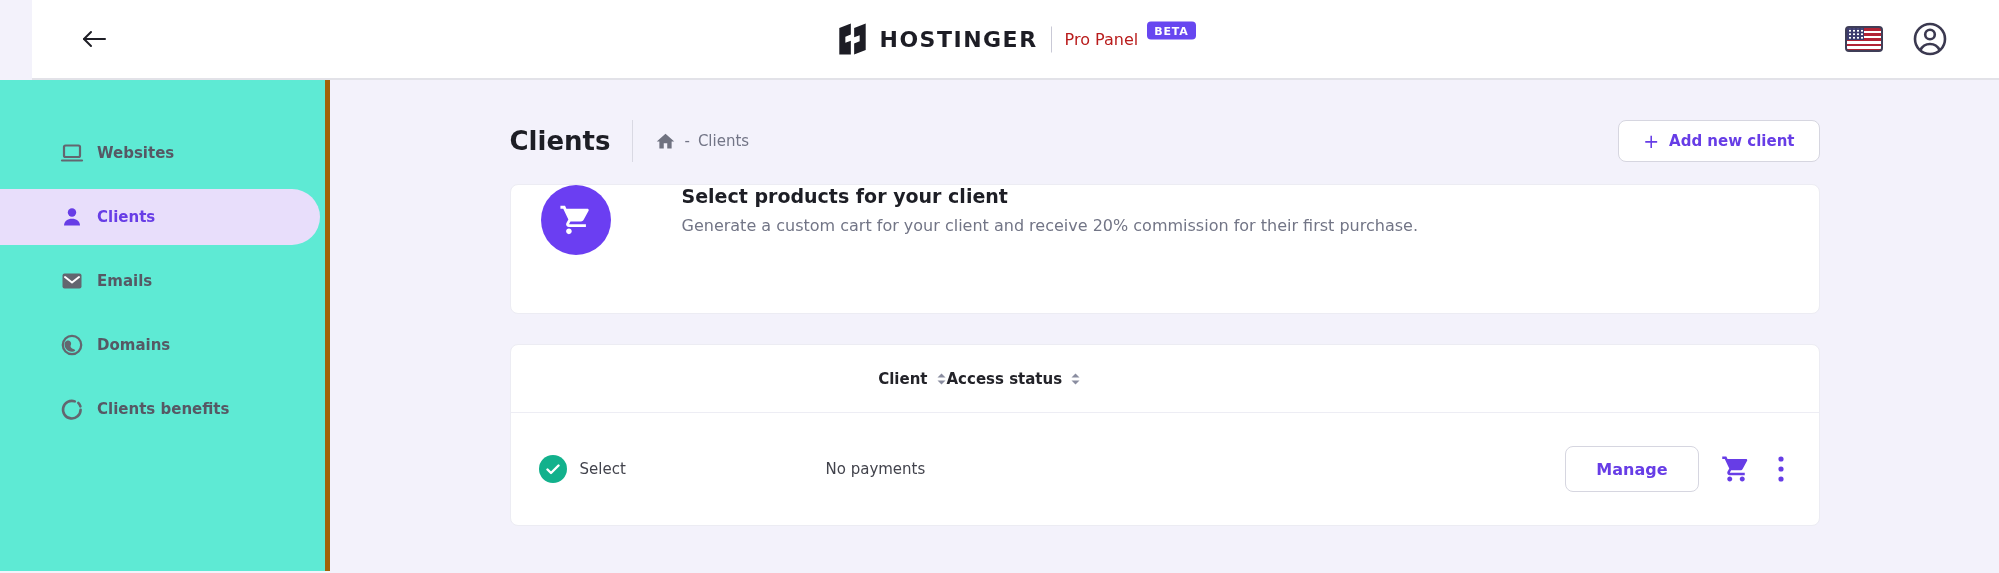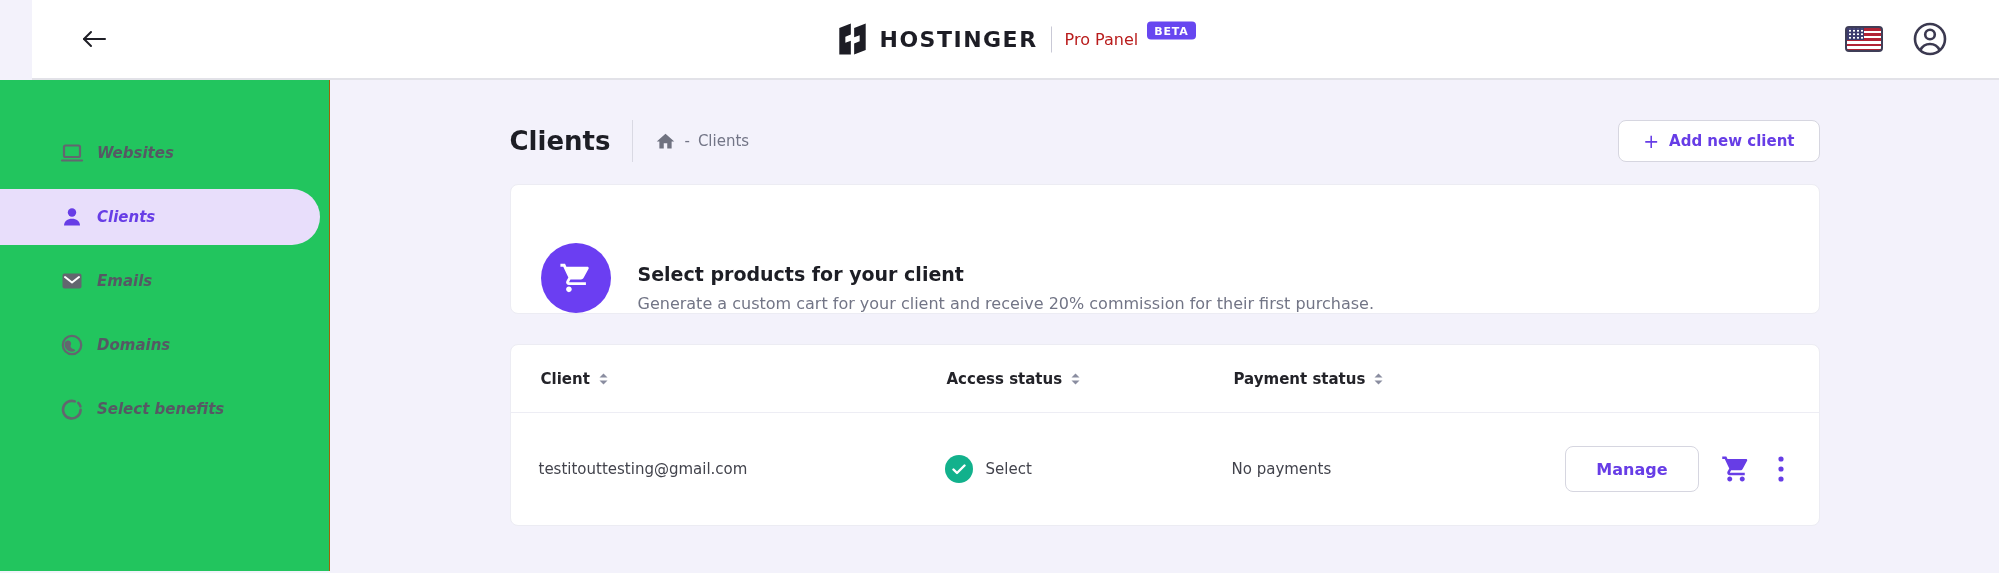--- a/index.html
+++ b/index.html
@@ -37,22 +37,22 @@
   .flag::after {
     content:""; position:absolute; left:0; top:0; width:17px; height:12px;
     background-color:#3c3b6e;
     background-image:radial-gradient(circle,#ffffff 0.9px,transparent 1.1px);
     background-size:4px 3.5px; background-position:1px 1px;
   }
   .avatar-btn { width:38px; height:38px; background:none; border:none; cursor:pointer; padding:0; }
   
   .layout { display:flex; height:491px; }
   .sidebar {
-    width:330px; background:#22c55e; border-right:1px solid #a16207;
-    padding-top:45px; flex-shrink:0;font-style:italic;
+    width:330px; background:#5eead4; border-right:5px solid #a16207;
+    padding-top:45px; flex-shrink:0;
   }
   .side-item {
     width:320px; height:56px; margin-bottom:8px;
     display:flex; align-items:center; padding-left:60px;
     font-size:15px; font-weight:600; color:#565864; cursor:pointer;
   }
   .side-item .s-icon { width:24px; height:24px; margin-right:13px; flex-shrink:0; }
   .side-item.active {
     background:#e8defb; color:#673de6; border-radius:0 28px 28px 0;
   }
@@ -70,36 +70,36 @@
     font-family:"DejaVu Sans","Liberation Sans",sans-serif;
   }
   .add-client-btn {
     margin-left:auto; height:42px; padding:0 24px; font-size:15px;
     display:flex; align-items:center; gap:10px;
   }
   .add-client-btn .plus { font-size:19px; font-weight:400; }
   .card {
     background:#fff; border:1px solid #ececf3; border-radius:8px;
   }
-  .promo-card { height:130px; display:flex; align-items:flex-end; padding:0 30px; }
+  .promo-card { height:130px; display:flex; align-items:flex-start; padding:0 30px;gap:44px; }
   .promo-icon-wrap {
     width:70px; height:70px; border-radius:50%; background:#6b3ef2;
     display:flex; align-items:center; justify-content:center; flex-shrink:0;
   }
   .promo-text { margin-left:27px; }
   .promo-title { font-size:19px; font-weight:700; color:#1d1e25; margin-bottom:9px; }
   .promo-desc { font-size:16px; color:#727586; }
   
   .table-card { margin-top:30px; }
   .t-head {
     height:68px; display:flex; align-items:center; padding:0 30px;
     border-bottom:1px solid #ededf4;
   }
   .t-row { height:112px; display:flex; align-items:center; padding:0 28px; }
-  .col-client { width:406px; }
+  .col-client { width:406px;justify-content:flex-end; }
   .col-access { width:287px; display:flex; align-items:center; }
   .col-payment { flex:1; }
   .t-head .col-client, .t-head .col-access, .t-head .col-payment {
     font-size:15px; font-weight:700; color:#232329; display:flex; align-items:center;
   }
   .sort-icon { margin-left:8px; cursor:pointer; display:inline-flex; }
   .cell-text { font-size:15px; color:#42434c; }
   .check-circle {
     width:28px; height:28px; border-radius:50%; background:#12b18c;
     display:flex; align-items:center; justify-content:center; margin-right:13px; flex-shrink:0;
@@ -193,21 +193,21 @@
       <span>Domains</span>
     </div>
 
     <div class="side-item">
       <span class="s-icon">
         <svg width="24" height="24" viewBox="0 0 24 24" fill="none" stroke="#63666f" stroke-width="2.6" stroke-linecap="round">
           <path d="M14.8 4.4 A8.8 8.8 0 1 0 20.6 12.8"></path>
           <path d="M18.3 5.9 A8.8 8.8 0 0 1 20.4 9.3"></path>
         </svg>
       </span>
-      <span>Select benefits</span>
+      <span>Clients benefits</span>
     </div>
 
   </div>
 
   <div class="main">
     <div class="content">
 
       <div class="title-row">
         <span class="page-title">Clients</span>
         <span class="title-divider"></span>
@@ -251,33 +251,23 @@
           </span>
           <span class="col-access">
             <span>Access status</span>
             <span class="sort-icon">
               <svg width="11" height="12" viewBox="0 0 11 12">
                   <path d="M1.5 4.5 L5.5 0.5 L9.5 4.5 Z" fill="#8a8da0"></path>
                   <path d="M1.5 7.5 L9.5 7.5 L5.5 11.5 Z" fill="#8a8da0"></path>
                 </svg>
             </span>
           </span>
-          <span class="col-payment">
-            <span>Payment status</span>
-            <span class="sort-icon">
-              <svg width="11" height="12" viewBox="0 0 11 12">
-                  <path d="M1.5 4.5 L5.5 0.5 L9.5 4.5 Z" fill="#8a8da0"></path>
-                  <path d="M1.5 7.5 L9.5 7.5 L5.5 11.5 Z" fill="#8a8da0"></path>
-                </svg>
-            </span>
-          </span>
         </div>
 
         <div class="t-row">
-          <span class="col-client cell-text">testitouttesting@gmail.com</span>
           <span class="col-access">
             <span class="check-circle">
               <svg width="14" height="11" viewBox="0 0 14 11" fill="none" stroke="#ffffff" stroke-width="2.4" stroke-linecap="round" stroke-linejoin="round">
                   <path d="M1.5 5.5 L5 9 L12.5 1.5"></path>
                 </svg>
             </span>
             <span class="cell-text">Select</span>
           </span>
           <span class="col-payment cell-text">No payments</span>
           <span class="col-actions">

